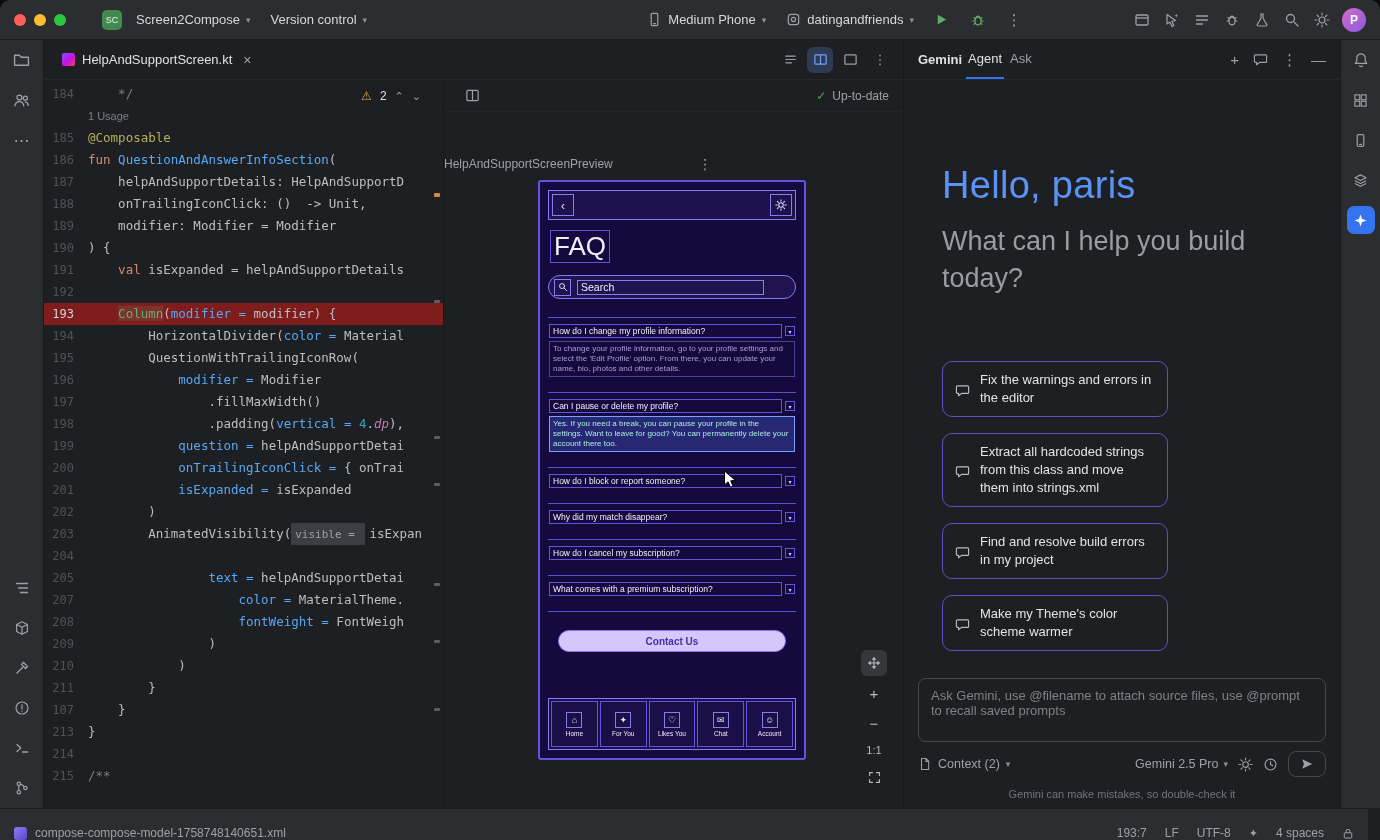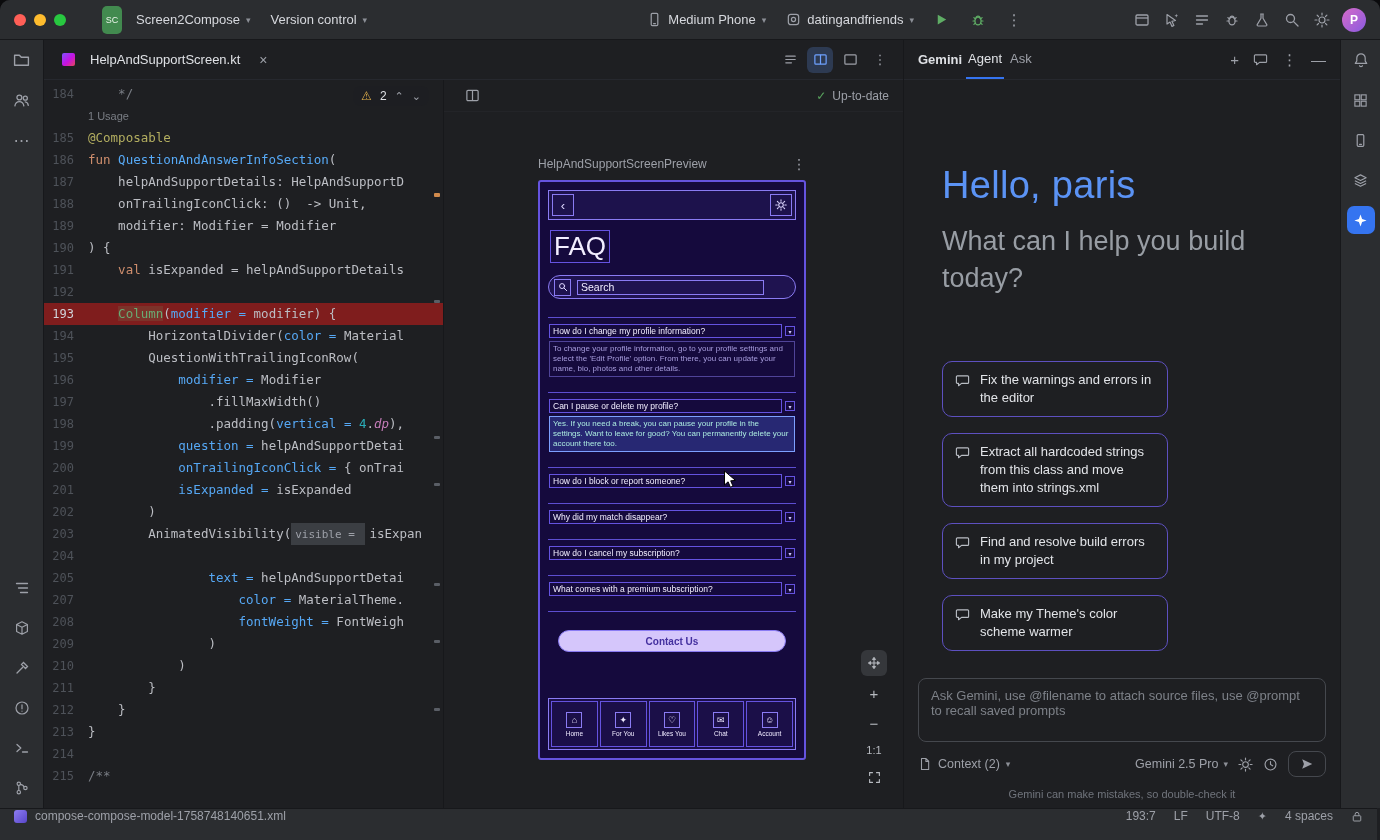--- a/index.html
+++ b/index.html
@@ -6,40 +6,40 @@
 html,body{background:#0b0b0d;font-family:"Liberation Sans",sans-serif}
 button{background:none;border:none;font:inherit;color:inherit;cursor:default}
 svg{display:block}
 .window{position:relative;width:1380px;height:840px;background:#1e1f22;border-radius:10px 10px 0 0;overflow:hidden;color:#dfe1e5;font-size:13px}
 
 
 .titlebar{position:absolute;inset:0 0 auto 0;height:40px;background:#2b2d30;display:flex;align-items:center;padding:0 14px;gap:8px;border-bottom:1px solid #17181b}
 .traffic{display:flex;gap:8px;margin-right:8px}
 .light{width:12px;height:12px;border-radius:50%}
 .light.red{background:#ff5f57}.light.yellow{background:#febc2e}.light.green{background:#28c840}
-.app-logo{width:20px;height:28px;border-radius:5px;background:#428a4f;display:flex;align-items:center;justify-content:center;font-size:9px;font-weight:400;color:#eaf4ea;margin-left:20px}
+.app-logo{width:20px;height:20px;border-radius:5px;background:#428a4f;display:flex;align-items:center;justify-content:center;font-size:9px;font-weight:400;color:#eaf4ea;margin-left:20px}
 .tb-item{display:flex;align-items:center;gap:6px;color:#d6d8dd;font-size:13px;padding:4px 6px;border-radius:6px;white-space:nowrap}
 .chev{color:#8c8f96;font-size:9px}
 .sp3{flex:3}.sp1{flex:1}
 .tb-group{display:flex;align-items:center;gap:2px}
 .icon-btn{width:28px;height:28px;display:flex;align-items:center;justify-content:center;border-radius:6px;color:#9da0a8;font-size:15px}
 .avatar{width:24px;height:24px;border-radius:50%;background:linear-gradient(135deg,#d66bc8,#8a5ae0);color:#fff;font-size:12px;font-weight:700;display:flex;align-items:center;justify-content:center;margin-left:4px}
 
 
 .main{position:absolute;top:40px;bottom:32px;left:0;right:0}
 .left-rail{position:absolute;left:0;top:0;bottom:0;width:44px;background:#2b2d30;border-right:1px solid #17181b;display:flex;flex-direction:column;align-items:center;padding:6px 0;gap:12px}
 .rail-spacer{flex:1}
 .rail-btn{width:28px;height:28px;display:flex;align-items:center;justify-content:center;color:#9da0a8;border-radius:6px;font-size:16px}
 .right-rail{position:absolute;right:0;top:0;bottom:0;width:40px;background:#2b2d30;border-left:1px solid #17181b;display:flex;flex-direction:column;align-items:center;padding:6px 0;gap:12px}
 .gemini-spark-btn{width:28px;height:28px;border-radius:7px;background:#3574f0;display:flex;align-items:center;justify-content:center}
 
 
 .editor-wrap{position:absolute;left:44px;top:0;bottom:0;width:859px}
 .tabbar{height:40px;display:flex;align-items:center;border-bottom:1px solid #26282e;padding:0 10px}
-.tab{display:flex;align-items:center;gap:15px;padding:12px 8px;height:100%;font-size:13px;color:#dfe1e5}
+.tab{display:flex;align-items:center;gap:7px;padding:12px 8px;height:100%;font-size:13px;color:#dfe1e5}
 .kt-icon{width:13px;height:13px;background:linear-gradient(135deg,#7f52ff,#c711e1 55%,#e44857);border-radius:2px}
 .tab-close{color:#9da0a8;font-size:14px;margin-left:4px}
 .tab-actions{margin-left:auto;display:flex;align-items:center;gap:4px}
 .view-btn{width:26px;height:26px;border-radius:6px;display:flex;align-items:center;justify-content:center;color:#9da0a8}
 .view-btn.active{background:#2d3a52;color:#6ea1ff}
 .panes{position:absolute;top:40px;left:0;right:0;bottom:0}
 .code-pane{position:absolute;left:0;top:0;bottom:0;width:399px;overflow:hidden;padding-top:3px}
 .code-line{display:flex;height:22px;line-height:22px;font-family:"DejaVu Sans Mono",monospace;font-size:12.5px}
 .code-line.hl{background:#7f1d1d}
 .gutter{width:44px;flex:0 0 44px;text-align:right;padding-right:14px;color:#4e5259;font-size:12px}
@@ -57,21 +57,21 @@
 .stripe{position:absolute;right:1px;top:0;bottom:0;width:9px}
 .mark{position:absolute;right:2px;width:6px;height:3px;border-radius:1px;background:#5a5e66}
 .mark.orange{background:#d08a4c;height:4px}
 
 
 .preview-pane{position:absolute;left:399px;right:0;top:0;bottom:0;border-left:1px solid #17181b;display:flex;flex-direction:column}
 .preview-toolbar{height:32px;display:flex;align-items:center;justify-content:space-between;padding:0 14px;border-bottom:1px solid #232428;flex:0 0 32px}
 .uptodate{display:flex;align-items:center;gap:6px;color:#9da0a8;font-size:12px}
 .uptodate .check{color:#57a05c;font-size:12px}
 .preview-canvas{position:relative;flex:1;padding-top:44px}
-.pname-row{width:268px;margin-left:94px;display:flex;justify-content:space-between;align-items:center;color:#9da0a8;font-size:12px}
+.pname-row{width:268px;display:flex;justify-content:space-between;align-items:center;color:#9da0a8;font-size:12px}
 .pname-kebab{color:#9da0a8;font-size:14px}
 .phone{width:268px;height:580px;margin:8px 0 0 94px;background:#150a3d;border:2px solid #6553e0;border-radius:3px;padding:8px;display:flex;flex-direction:column}
 .p-topbar{height:30px;border:1px solid #8a7bf3;background:rgba(130,110,255,.08);display:flex;align-items:center;justify-content:space-between;padding:0 3px;flex:0 0 30px}
 .p-iconbox{width:22px;height:22px;border:1px solid #8a7bf3;display:flex;align-items:center;justify-content:center;color:#ded7ff;font-size:13px}
 .p-title{margin:10px 0 0 2px;align-self:flex-start;border:1px solid #6553e0;padding:0 3px;font-size:26px;color:#f2eeff}
 .p-search{margin-top:12px;height:24px;border:1px solid #8a7bf3;border-radius:12px;background:rgba(130,110,255,.10);display:flex;align-items:center;gap:6px;padding:0 5px;flex:0 0 24px}
 .p-search .sbox{width:17px;height:17px;border:1px solid #8a7bf3;display:flex;align-items:center;justify-content:center}
 .p-searchtext{flex:1;border:1px solid #8a7bf3;font-size:10.5px;color:#f2eeff;padding:0 3px;height:15px;line-height:13px;margin-right:26px}
 .faq-wrap{margin-top:18px}
 .faq-item{border-top:1px solid #5d4ed1;padding:6px 1px 15px}
@@ -97,34 +97,34 @@
 .gx-header{height:40px;display:flex;align-items:center;padding:0 14px;gap:4px;border-bottom:1px solid #26282e}
 .gx-title{font-weight:700}
 .gx-tab{height:100%;display:flex;align-items:center;border-bottom:2px solid transparent;padding:0 2px;color:#dfe1e5}
 .gx-tab.active{border-bottom-color:#3574f0}
 .gx-tab.inactive{color:#9da0a8}
 .gx-actions{margin-left:auto;display:flex;gap:14px;color:#9da0a8;align-items:center;font-size:15px}
 .gx-scroll{position:absolute;top:40px;left:0;right:0;bottom:132px;padding:0 20px;overflow:hidden}
 .gx-greeting{margin:84px 0 0 18px;font-size:38px;color:#5b93f5;letter-spacing:.3px}
 .gx-subtitle{margin:16px 0 0 18px;font-size:27px;line-height:37px;color:#989da4;width:330px}
 .gx-cards{margin:64px 0 0 18px;width:226px;display:flex;flex-direction:column;gap:16px}
-.gx-card{border:1px solid #5d50c0;border-radius:10px;padding:9px 12px;display:flex;gap:10px;align-items:flex-start;font-size:13px;line-height:18px;color:#e2e4e8}
+.gx-card{border:1px solid #5d50c0;border-radius:10px;padding:9px 12px;display:flex;gap:10px;align-items:center;font-size:13px;line-height:18px;color:#e2e4e8}
 .gx-card svg{flex:0 0 auto;margin-top:2px}
 .gx-composer{position:absolute;left:14px;right:14px;bottom:66px;height:64px}
 .gx-input{width:100%;height:100%;background:transparent;border:1px solid #45484e;border-radius:8px;color:#dfe1e5;font-family:inherit;font-size:13px;padding:9px 12px;resize:none;outline:none}
 .gx-input::placeholder{color:#7d8188}
 .gx-controls{position:absolute;left:14px;right:14px;bottom:28px;height:32px;display:flex;align-items:center;gap:10px;color:#9da0a8;font-size:12.5px}
 .gx-context{display:flex;align-items:center;gap:6px}
 .gx-flex{flex:1}
 .gx-model{display:flex;align-items:center;gap:5px}
 .gx-send{width:38px;height:26px;border:1px solid #45484e;border-radius:8px;display:flex;align-items:center;justify-content:center}
 .gx-disclaimer{position:absolute;left:0;right:0;bottom:8px;text-align:center;font-size:11px;color:#70747c}
 
 
-.statusbar{position:absolute;left:0;right:3px;bottom:0;height:32px;background:#2b2d30;border-top:1px solid #17181b;display:flex;align-items:flex-start;padding:0 14px;color:#9da0a8;font-size:12px}
+.statusbar{position:absolute;left:0;right:12px;bottom:0;height:32px;background:#2b2d30;border-top:1px solid #17181b;display:flex;align-items:flex-end;padding:0 14px;color:#9da0a8;font-size:12px}
 .sb-left{display:flex;align-items:center;gap:8px}
 .sb-fileicon{width:13px;height:13px;border-radius:3px;background:linear-gradient(135deg,#8d7df2,#5946c9)}
 .sb-right{margin-left:auto;display:flex;align-items:center;gap:18px}
 .sb-spark{color:#9da0a8;font-size:11px}
 </style>
 </head>
 <body>
 
 <div class="window">
 
@@ -420,21 +420,21 @@
               </div>
               <div class="code-line">
                 <span class="gutter">210</span>
                 <span class="code-text"><span class="tk-pl">            )</span></span>
               </div>
               <div class="code-line">
                 <span class="gutter">211</span>
                 <span class="code-text"><span class="tk-pl">        }</span></span>
               </div>
               <div class="code-line">
-                <span class="gutter">212</span>
+                <span class="gutter">107</span>
                 <span class="code-text"><span class="tk-pl">    }</span></span>
               </div>
               <div class="code-line">
                 <span class="gutter">213</span>
                 <span class="code-text"><span class="tk-pl">}</span></span>
               </div>
               <div class="code-line">
                 <span class="gutter">214</span>
                 <span class="code-text"></span>
               </div>

